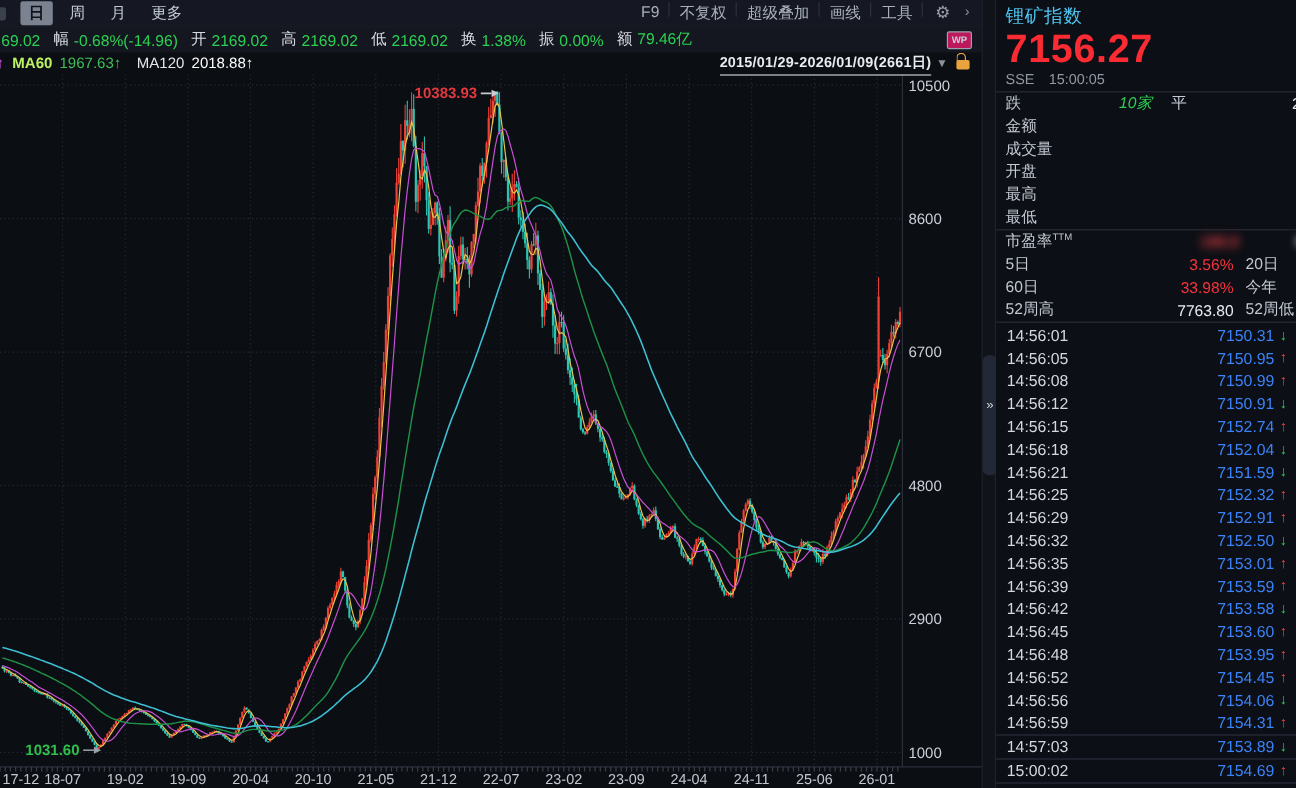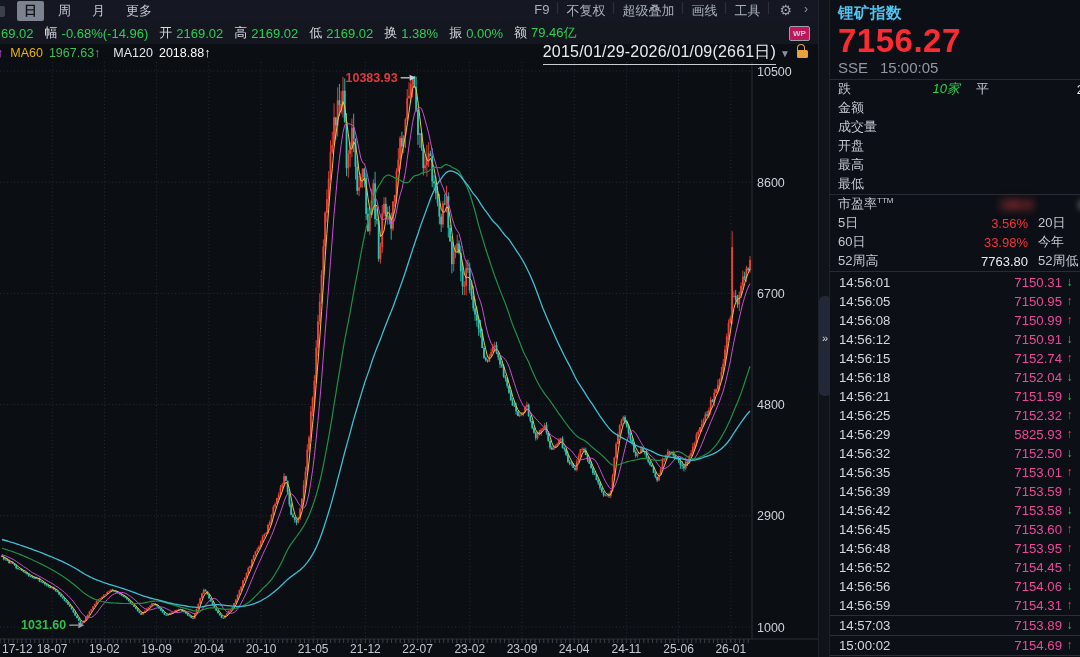--- a/index.html
+++ b/index.html
@@ -21,68 +21,68 @@
   .q{display:flex;align-items:center;margin-right:11px;white-space:nowrap;text-align:right;}
   .q .lb{color:#d5d9df;margin-right:4px;}
   .q .vl{color:#2bd153;}
   .wp{margin-left:auto;margin-right:8px;width:19px;height:13px;border:1px solid #9aa1ac;border-radius:2px;
       background:#be185d;color:#ccd1d8;font-size:8px;font-weight:bold;display:flex;align-items:center;justify-content:center;}
   
   .chart-wrap{position:absolute;top:44px;left:0;width:818px;height:613px;background:#0b0e13;}
   .mabar{position:absolute;top:0;left:0;right:0;height:18px;display:flex;align-items:center;
          font-size:12.5px;z-index:3;}
   .ma-frag{color:#c84fd8;margin-left:-3px;font-weight:bold;}
-  .ma-lb{color:#eab308;margin-left:7px;}
+  .ma-lb{color:#bef264;margin-left:7px;font-weight:bold;}
   .ma-v1{color:#3fbf58;margin-left:6px;}
   .ma-lb2{color:#e3e6ea;margin-left:13px;}
   .ma-v2{color:#ffffff;margin-left:6px;}
   .range-box{margin-left:auto;display:flex;align-items:center;margin-right:4px;}
-  .range{color:#e8ebef;font-size:16px;font-weight:normal;border-bottom:1px solid #c6ccd4;padding-bottom:1px;letter-spacing:.2px;}
+  .range{color:#e8ebef;font-size:12px;font-weight:bold;border-bottom:1px solid #c6ccd4;padding-bottom:1px;letter-spacing:.2px;}
   .drop{color:#8a919c;font-size:10px;margin:0 5px 0 4px;}
   .lock{position:relative;width:11px;height:8px;background:#e8a33d;border-radius:1.5px;margin:2px 6px 0 2px;}
   .lock:before{content:"";position:absolute;top:-6px;left:0px;width:6px;height:6px;border:1.5px solid #e8a33d;
                border-bottom:none;border-radius:4px 4px 0 0;}
   svg{position:absolute;top:0;left:0;z-index:1;}
   svg text{font-family:"Liberation Sans","DejaVu Sans",sans-serif;}
   .grid{stroke:#262c37;stroke-width:1;stroke-dasharray:1 2.5;}
   .pborder{stroke:#2a2f3a;stroke-width:1;}
   .ylab{fill:#ccd0d8;font-size:12.5px;}
   .xlab{fill:#c3c8d0;font-size:12px;}
   .tick{stroke:#39404c;stroke-width:1;}
   
   .strip{position:absolute;left:818px;top:0;width:12px;height:657px;background:#10131a;
          border-left:1px solid #1d222b;border-right:1px solid #1d222b;box-sizing:border-box;}
   .strip-tab{position:absolute;left:0;top:296px;width:12px;height:100px;background:#222835;border-radius:5px;}
   .strip-arrow{position:absolute;left:0;top:332px;width:12px;text-align:center;color:#d2d6dc;font-size:11px;}
   
   .panel{position:absolute;left:830px;top:0;width:250px;height:657px;background:#0c0f15;overflow:hidden;}
   .p-head{padding:3px 0 0 8px;border-bottom:1px solid #262b36;}
-  .p-name{color:#4fc4f0;font-size:15.5px;font-weight:bold;letter-spacing:.5px;}
+  .p-name{color:#4fc4f0;font-size:15.5px;font-weight:normal;letter-spacing:.5px;}
   .p-price{color:#fb2b33;font-size:33px;font-weight:bold;line-height:1.02;letter-spacing:.5px;}
-  .p-sub{color:#9298a2;font-size:15px;margin:1px 0 3px 0;display:flex;gap:12px;}
+  .p-sub{color:#9298a2;font-size:12px;margin:1px 0 3px 0;display:flex;gap:12px;}
   .irow{position:relative;height:19px;display:flex;align-items:center;font-size:13px;padding-left:8px;color:#c3c9d3;}
   .irow.divb{border-bottom:1px solid #262b36;align-items:center;}
   .iv{position:absolute;}
   .iv.g{color:#2bd153;}
   .iv.r{color:#f5333b;}
   .iv.w{color:#e8ebef;}
   .irow .l2{position:absolute;color:#c3c9d3;}
   .irow .v2cut{position:absolute;right:-4px;color:#e8ebef;}
   .cls-counts .iv{right:120px;font-style:italic;}
   .cls-counts .l2{left:146px;}
   .cls-pct .iv{right:52px;}
   .cls-pct .l2{left:208px;}
   sup{font-size:8px;vertical-align:super;}
   .blur-r{position:absolute;left:170px;filter:blur(4px);color:#d63c42;font-weight:bold;}
   .blur-w{position:absolute;right:-6px;filter:blur(3px);color:#cfd4da;}
   .p-list{margin-top:1px;}
   .trow{height:19px;display:flex;align-items:center;font-size:13.2px;padding:0 3px 0 9px;}
   .trow.sep{border-top:1px solid #2a2f3a;}
   .tt{color:#d3d7de;}
-  .tp{margin-left:auto;color:#ec4899;}
+  .tp{margin-left:auto;color:#3b82f6;}
   .ta{width:15px;text-align:center;font-weight:bold;font-size:12px;}
   .ta.up{color:#f94148;}
   .ta.down{color:#2bd153;}
 </style>
 </head>
 <body>
 
 <div id="app">
 
   <div class="row1">
@@ -1332,21 +1332,21 @@
           <span class="tp">7151.59</span>
           <span class="ta down">↓</span>
         </div>
         <div class="trow">
           <span class="tt">14:56:25</span>
           <span class="tp">7152.32</span>
           <span class="ta up">↑</span>
         </div>
         <div class="trow">
           <span class="tt">14:56:29</span>
-          <span class="tp">5825.93</span>
+          <span class="tp">7152.91</span>
           <span class="ta up">↑</span>
         </div>
         <div class="trow">
           <span class="tt">14:56:32</span>
           <span class="tp">7152.50</span>
           <span class="ta down">↓</span>
         </div>
         <div class="trow">
           <span class="tt">14:56:35</span>
           <span class="tp">7153.01</span>

